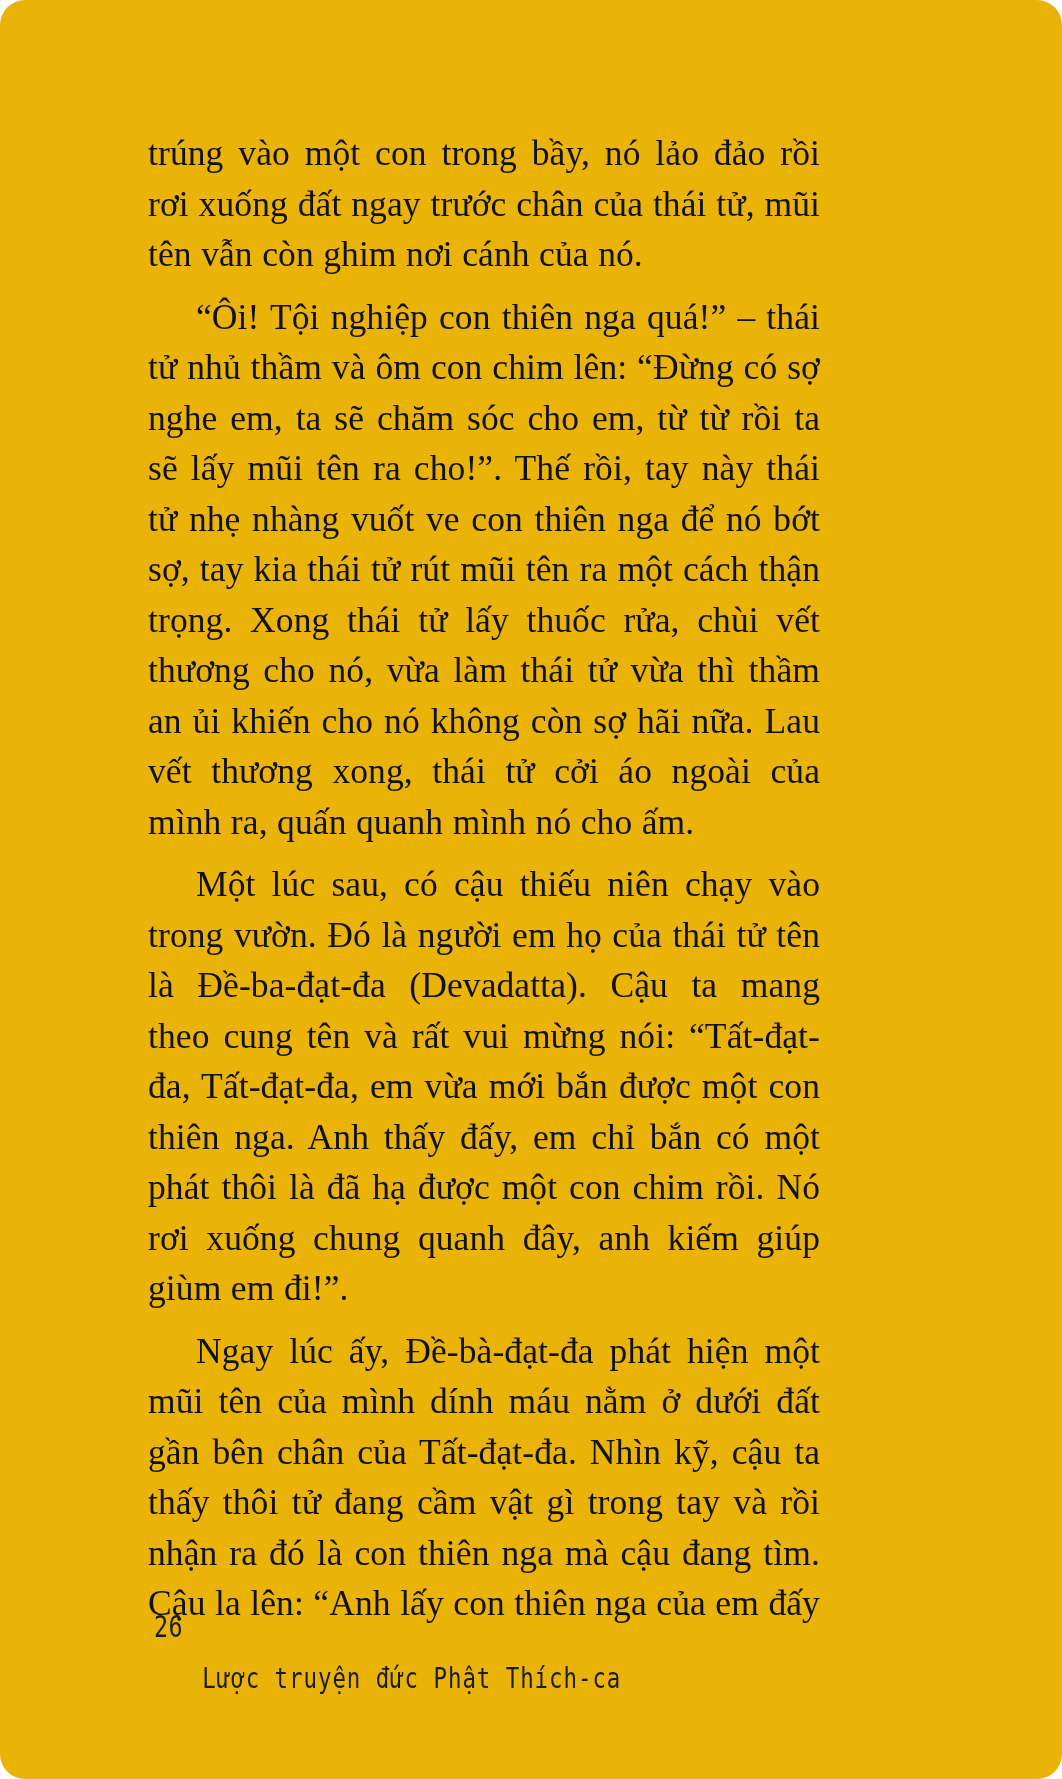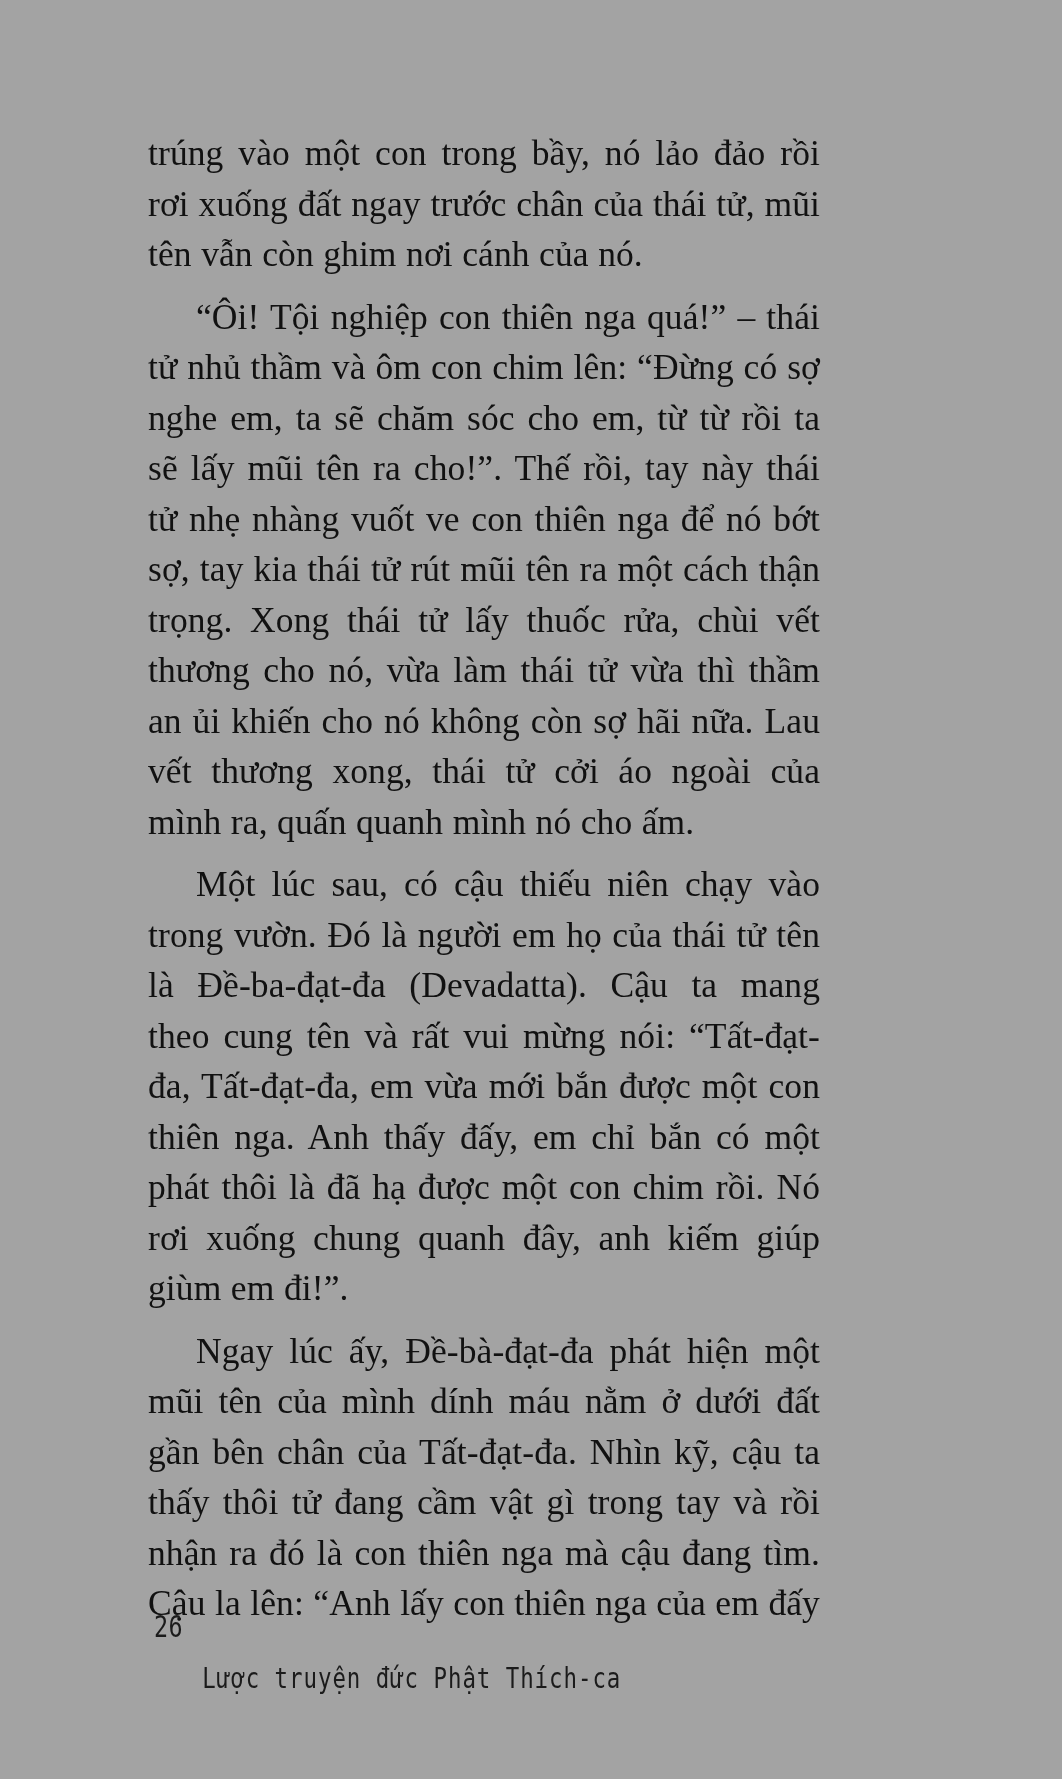--- a/index.html
+++ b/index.html
@@ -15,21 +15,22 @@
     overflow: hidden;
     font-family: "Liberation Serif", "DejaVu Serif", serif;
     color: #111111;
     -webkit-font-smoothing: antialiased;
   }
 
   
   .page {
     position: absolute;
     inset: 0;
-    background: #a3a3a3;
+    background: #eab308;
+    border-radius: 25px;
   }
 
   
   .textblock {
     position: absolute;
     left: 148px;
     top: 128px;
     width: 672px;
   }
 

